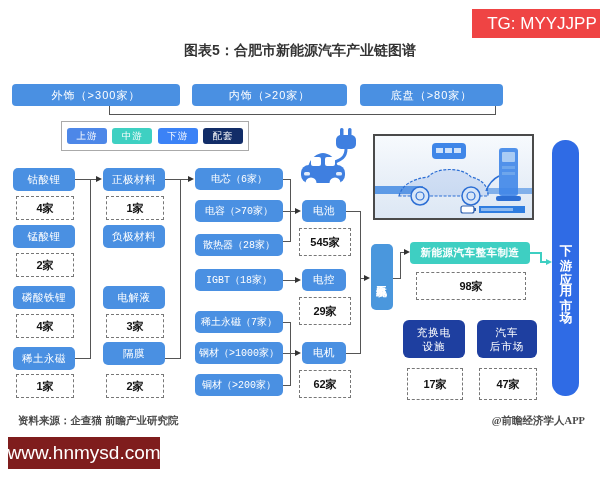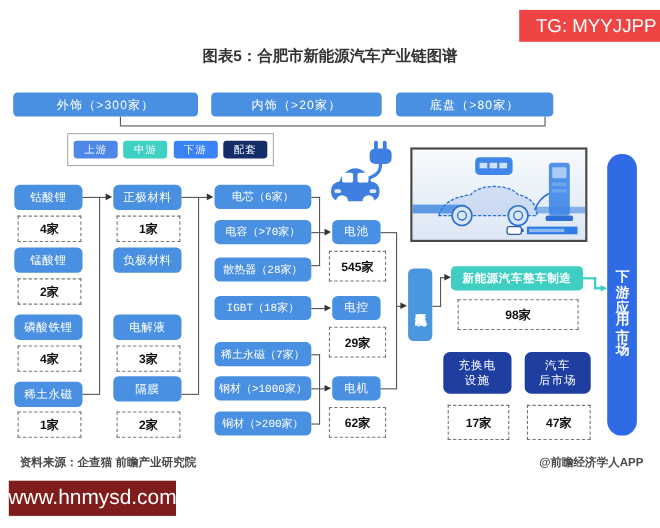--- a/index.html
+++ b/index.html
@@ -53,21 +53,21 @@
   
   .navybox{position:absolute;background:#1e3fa0;color:#fff;border-radius:6px;
     display:flex;flex-direction:column;align-items:center;justify-content:center;
     font-size:10.5px;line-height:1.35;letter-spacing:1px;}
   
   #tg-badge{position:absolute;left:456px;top:9px;width:140px;height:29px;background:#ef4444;
     color:#fff;font-size:17px;display:flex;align-items:center;justify-content:center;margin-left:16px;}
   #title{position:absolute;left:0;top:42px;width:600px;text-align:center;
     font-size:14px;font-weight:bold;color:#333;}
   #src{position:absolute;left:18px;top:414px;font-size:10.5px;font-weight:600;color:#4a4a4a;}
-  #credit{position:absolute;right:15px;top:414px;font-size:10.5px;font-weight:600;color:#4a4a4a;}
+  #credit{position:absolute;right:15px;top:414px;font-size:10.5px;font-weight:600;color:#4a4a4a;font-family:Liberation Serif, serif;}
   #site-wm{position:absolute;left:8px;top:437px;width:152px;height:32px;background:#7f1d1d;
     color:#fff;font-size:19px;display:flex;align-items:center;justify-content:center;}
   
   #photo{position:absolute;left:373px;top:134px;width:161px;height:86px;
     border:2px solid #4a4a4a;box-sizing:border-box;
     background:linear-gradient(180deg,#f7fafd 0%,#e8eff8 55%,#dce7f4 100%);}
   #car-icon{position:absolute;left:300px;top:122px;width:64px;height:78px;}
 </style>
 </head>
 <body>

